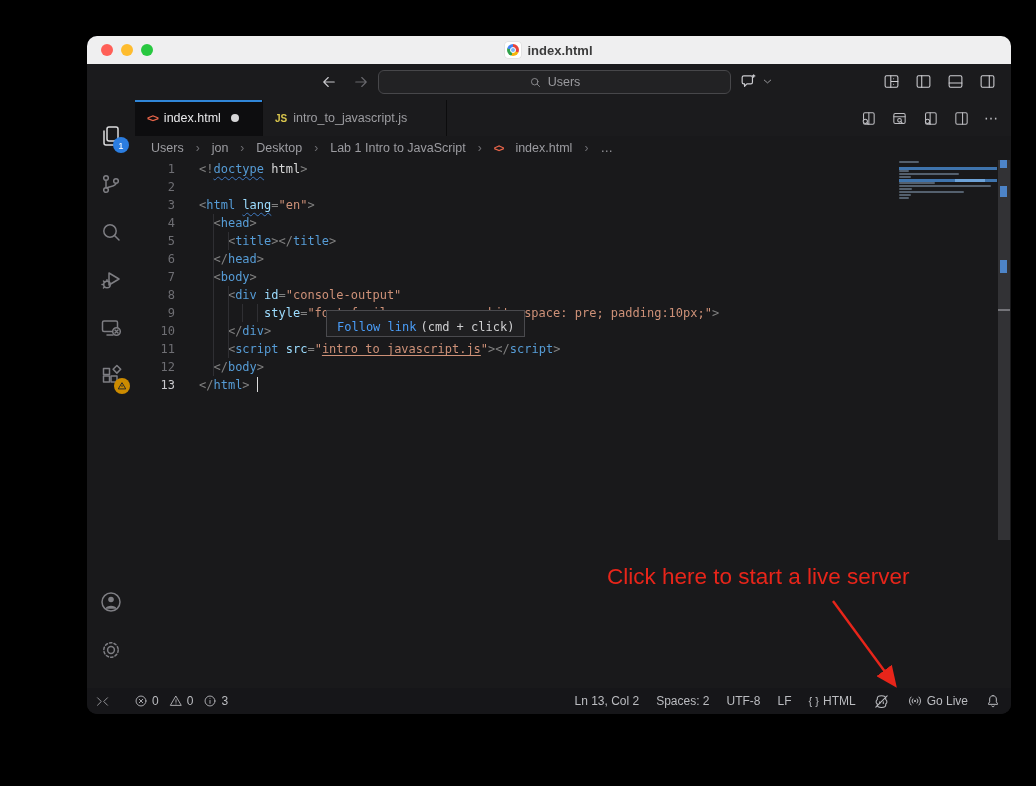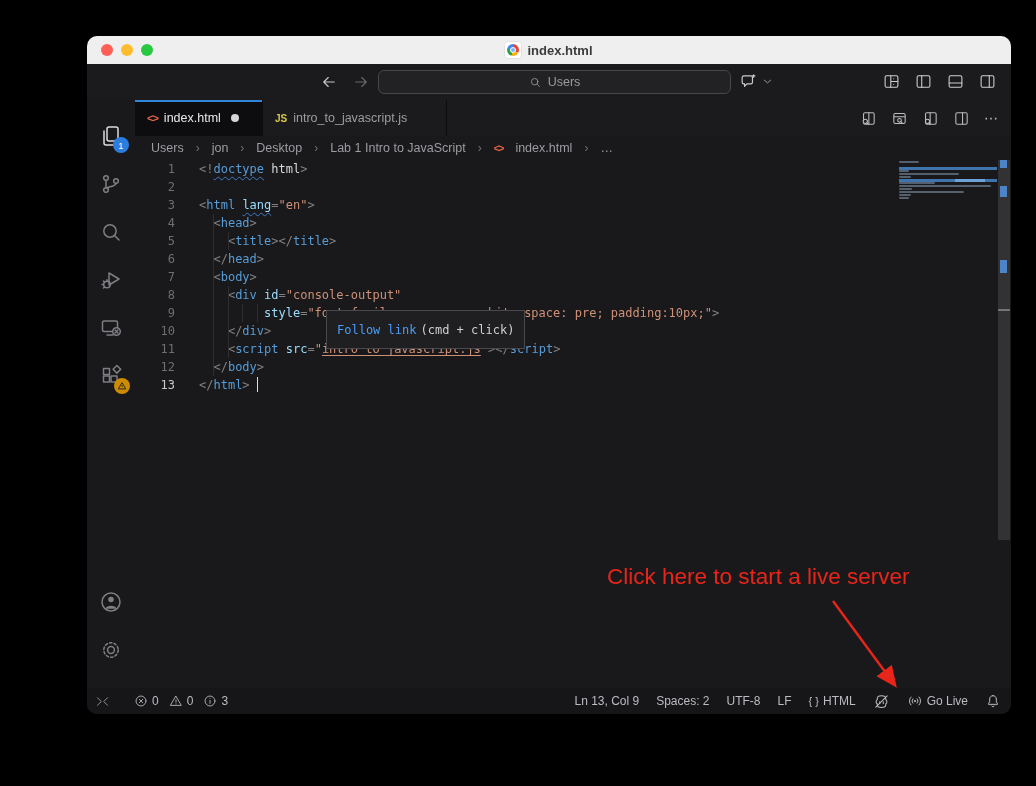--- a/index.html
+++ b/index.html
@@ -75,22 +75,22 @@
   .tok.t { color:#569cd6; }
   .tok.a { color:#9cdcfe; }
   .tok.s { color:#ce9178; }
   .tok.w { color:#d7d7d7; }
   .tok.sq { text-decoration:underline; text-decoration-style:wavy; text-decoration-color:#3f7ac2; text-underline-offset:3px; text-decoration-thickness:1px; }
   .tok.link { text-decoration:underline; text-decoration-color:#ce9178; text-underline-offset:2px; }
   .cursor { width:1.5px; height:15px; background:#dcdcdc; margin-top:1px; display:inline-block; }
   .indent-guide { position:absolute; width:1px; background:#2f2f33; }
 
   
-  .hover-tip { position:absolute; left:191px; top:150px; height:39px; background:#1f1f21;
-    border:1px solid #4a4a4e; display:flex; align-items:center; padding:0 10px; gap:4px;
+  .hover-tip { position:absolute; left:191px; top:150px; height:27px; background:#1f1f21;
+    border:1px solid #4a4a4e; display:flex; align-items:flex-end; padding:0 10px; gap:4px;
     font-size:12px; z-index:5; }
   .tip-link { color:#4a9df8; }
   .tip-hint { color:#d0d0d2; }
 
   
   .minimap { position:absolute; right:14px; top:0; width:98px; height:100%; z-index:2; }
   .mm-row { height:2px; margin-bottom:1px; background:#5f6d7c; opacity:.85; border-radius:1px; }
   .mm-hl { position:absolute; left:0; width:98px; height:3px; background:#3f74ad; }
   .mm-hl .mm-hl-strong { position:absolute; left:56px; width:30px; height:3px; background:#6ea3d8; }
   .scroll-col { position:absolute; right:0; top:0; width:14px; height:100%; z-index:3; }
@@ -379,21 +379,21 @@
           </svg>
         <span>0</span>
         <svg class="ic" viewBox="0 0 24 24" style="margin-left:6px">
             <circle cx="12" cy="12" r="8.5"></circle>
             <path d="M12 11v5 M12 7.5h.01"></path>
           </svg>
         <span>3</span>
       </span>
     </div>
     <div class="sb-right">
-      <span class="sb-item">Ln 13, Col 9</span>
+      <span class="sb-item">Ln 13, Col 2</span>
       <span class="sb-item">Spaces: 2</span>
       <span class="sb-item">UTF-8</span>
       <span class="sb-item">LF</span>
       <span class="sb-item">
         <span style="font-size:11px">{ }</span>
         <span>HTML</span>
       </span>
       <span class="sb-item">
         <svg class="ic" viewBox="0 0 24 24" style="width:17px;height:17px">
             <path d="M6 8c0-2.5 2.5-4 6-4s6 1.5 6 4v1.5c1 .3 1.5 1 1.5 2v2c0 .8-.5 1.5-1.5 1.8V17c0 2-2.5 3.5-6 3.5S6 19 6 17v-1.7c-1-.3-1.5-1-1.5-1.8v-2c0-1 .5-1.7 1.5-2z"></path>

